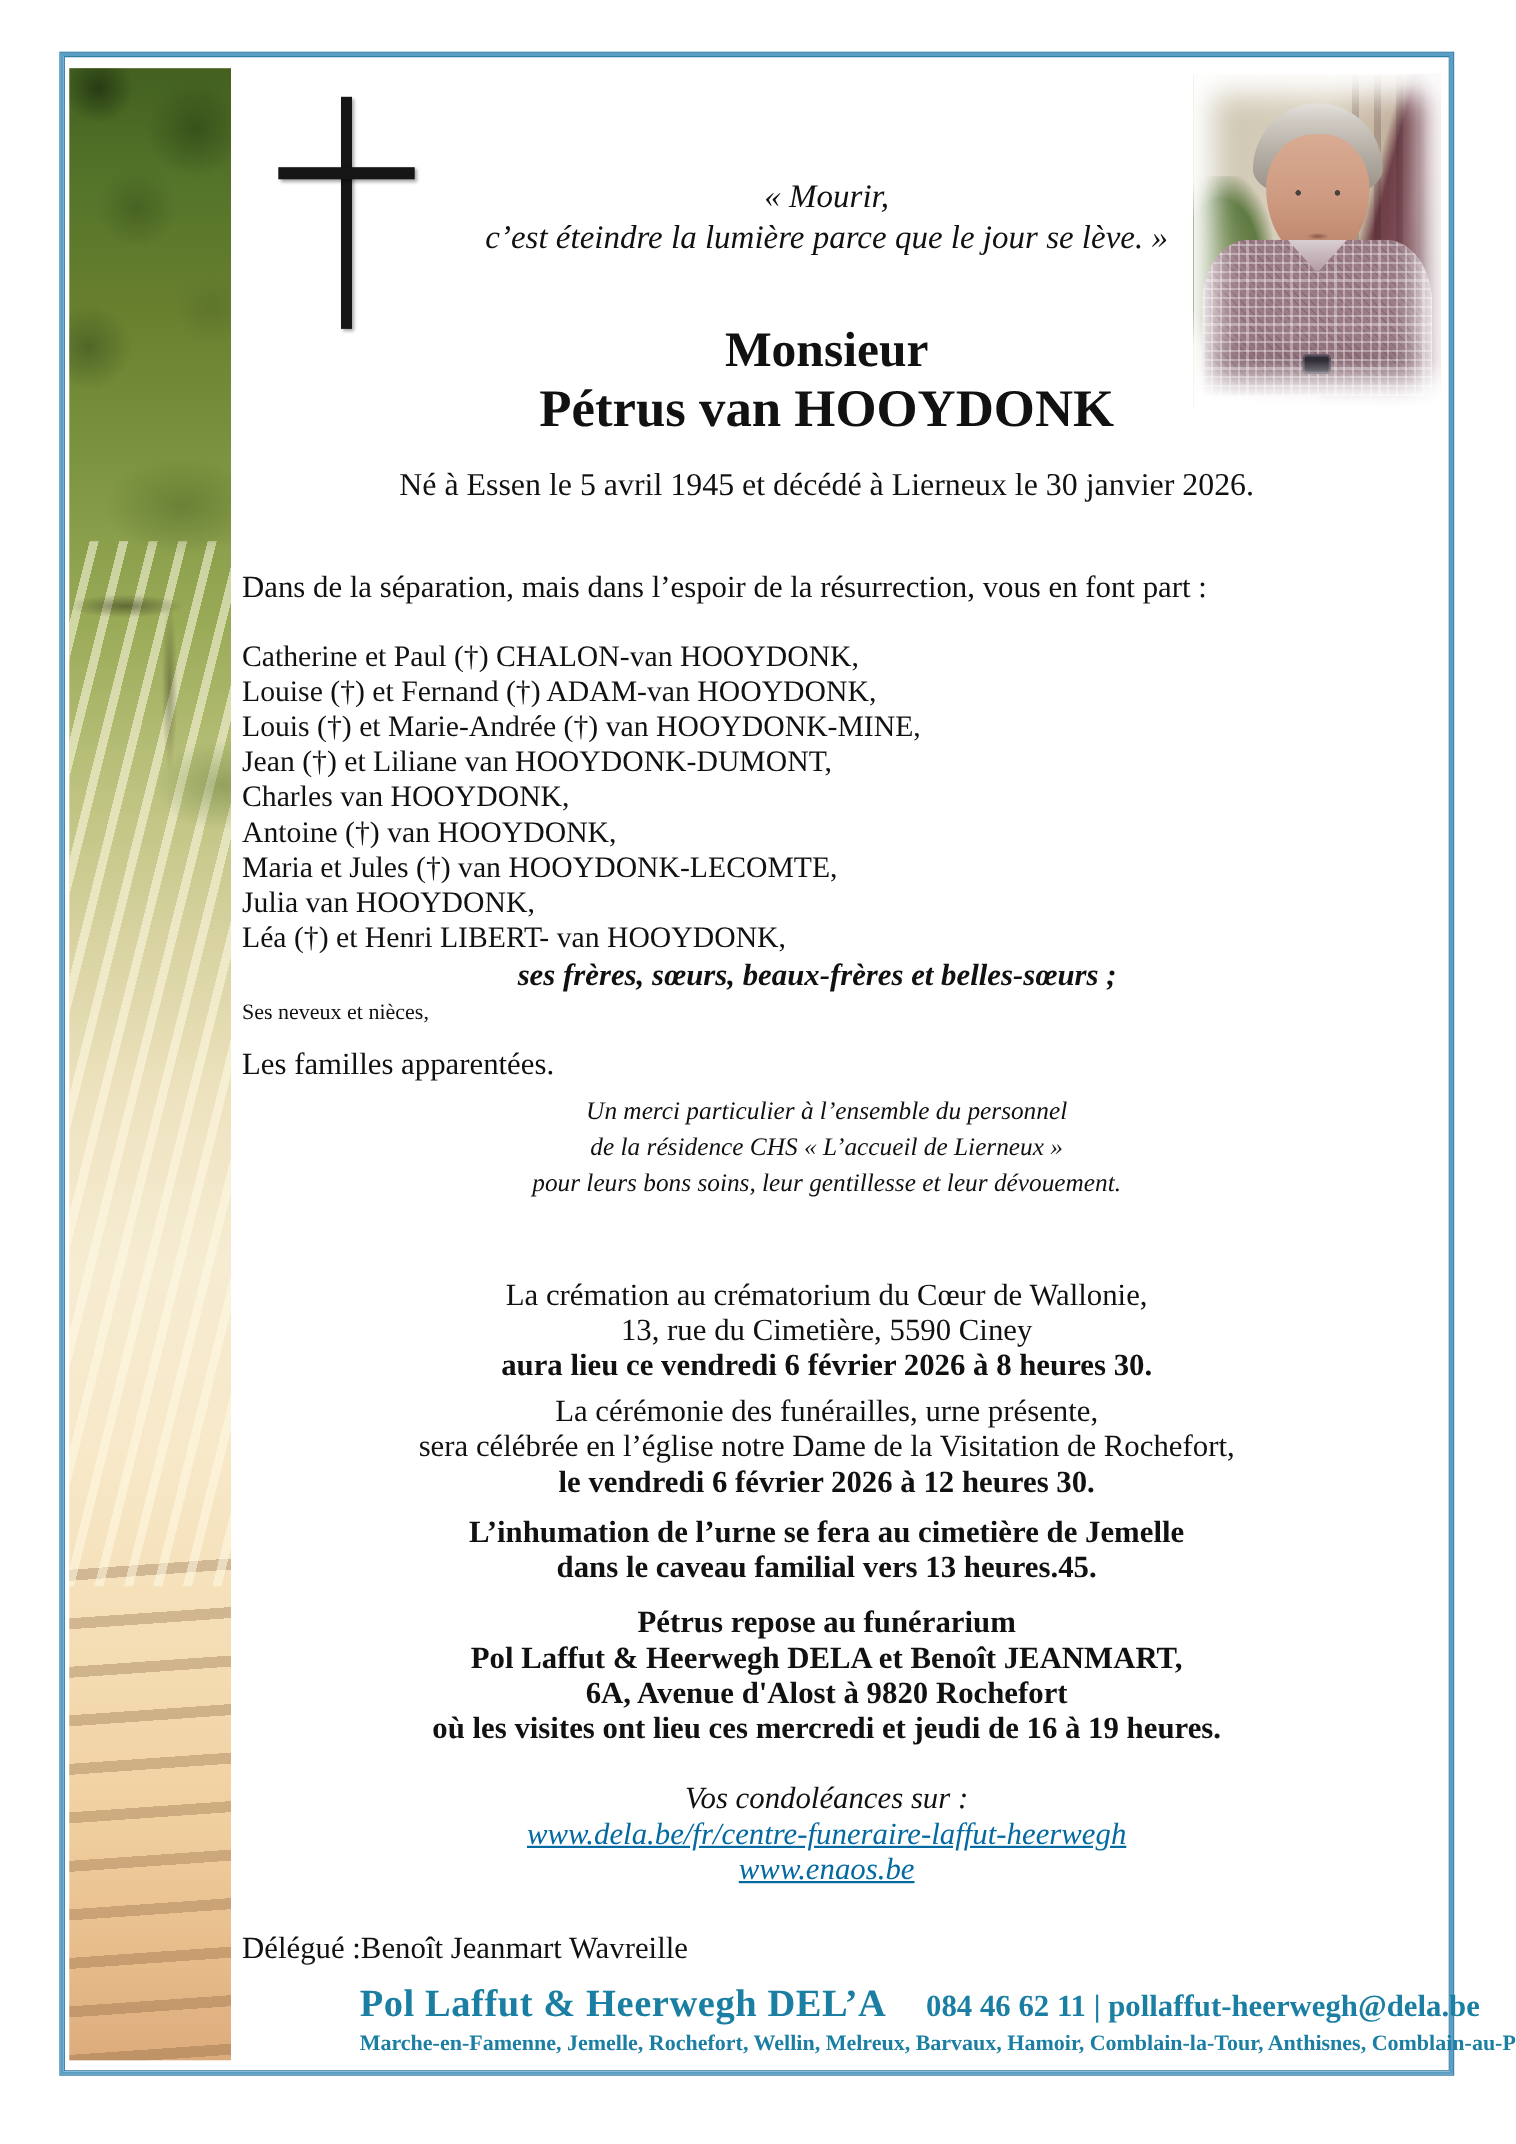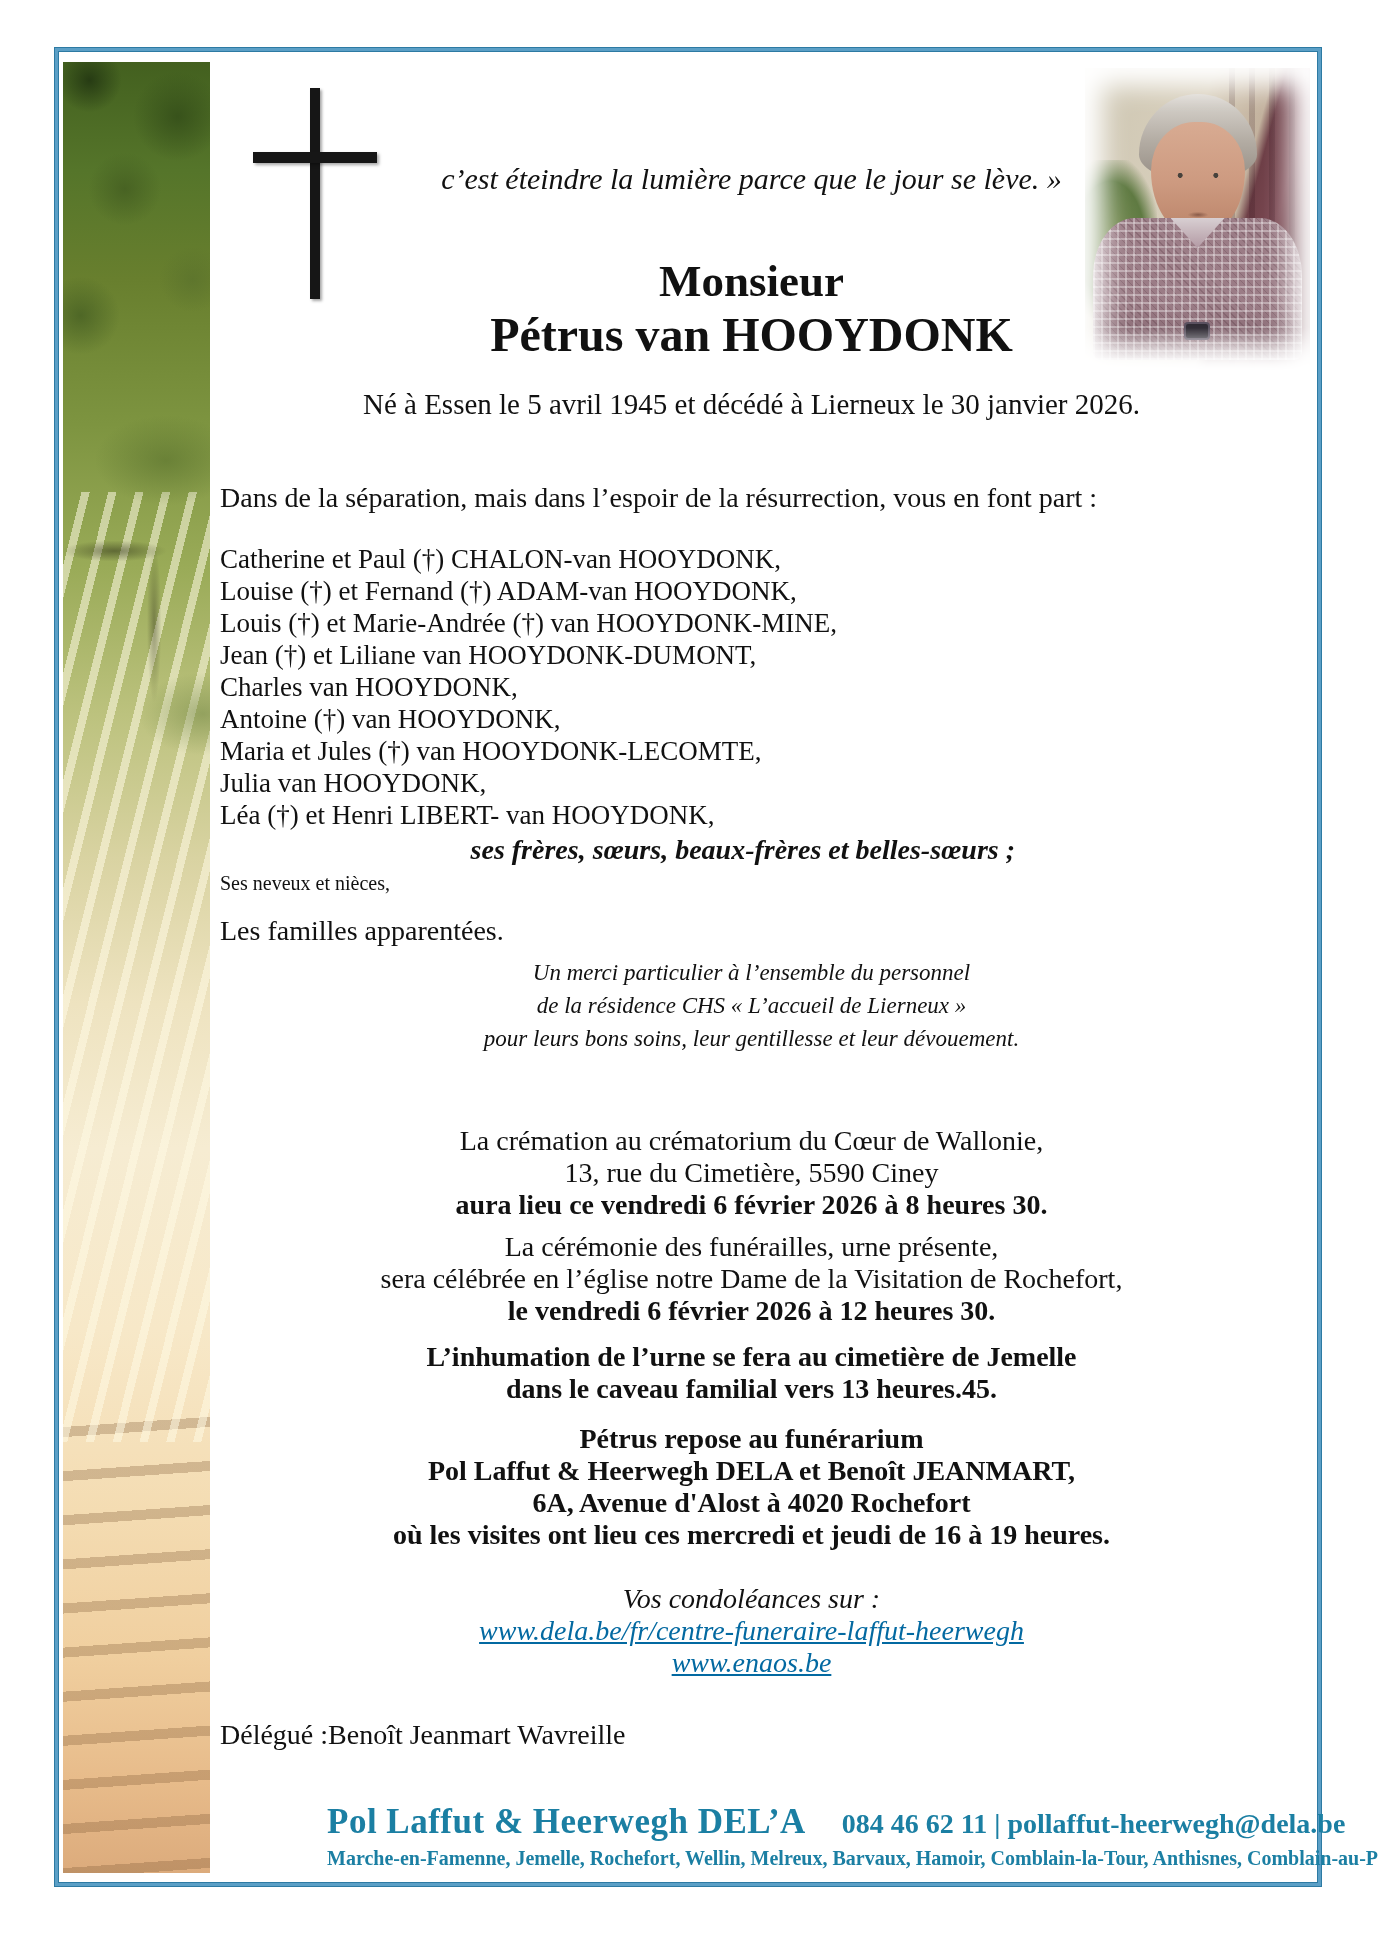--- a/index.html
+++ b/index.html
@@ -183,20 +183,21 @@
     <div class="p-face"></div>
     <div class="p-shirt"></div>
     <div class="p-collar"></div>
     <div class="p-watch"></div>
     <div class="p-fade"></div>
   </div>
 
   <div class="content">
 
     <div class="quote">
+      <div>« Mourir,</div>
       <div>c’est éteindre la lumière parce que le jour se lève. »</div>
     </div>
 
     <div class="title-block">
       <div class="title-prefix">Monsieur</div>
       <div class="title-name">Pétrus van HOOYDONK</div>
     </div>
 
     <div class="birth">Né à Essen le 5 avril 1945 et décédé à Lierneux le 30 janvier 2026.</div>
 
@@ -239,21 +240,21 @@
     </div>
 
     <div class="cblock inhumation">
       <div>L’inhumation de l’urne se fera au cimetière de Jemelle</div>
       <div>dans le caveau familial vers 13 heures.45.</div>
     </div>
 
     <div class="cblock repose">
       <div>Pétrus repose au funérarium</div>
       <div>Pol Laffut &amp; Heerwegh DELA et Benoît JEANMART,</div>
-      <div>6A, Avenue d'Alost à 4020 Rochefort</div>
+      <div>6A, Avenue d'Alost à 9820 Rochefort</div>
       <div>où les visites ont lieu ces mercredi et jeudi de 16 à 19 heures.</div>
     </div>
 
     <div class="condolences">
       <div>Vos condoléances sur :</div>
       <div><a href="#">www.dela.be/fr/centre-funeraire-laffut-heerwegh</a></div>
       <div><a href="#">www.enaos.be</a></div>
     </div>
 
     <div class="delegate">Délégué :Benoît Jeanmart Wavreille</div>

